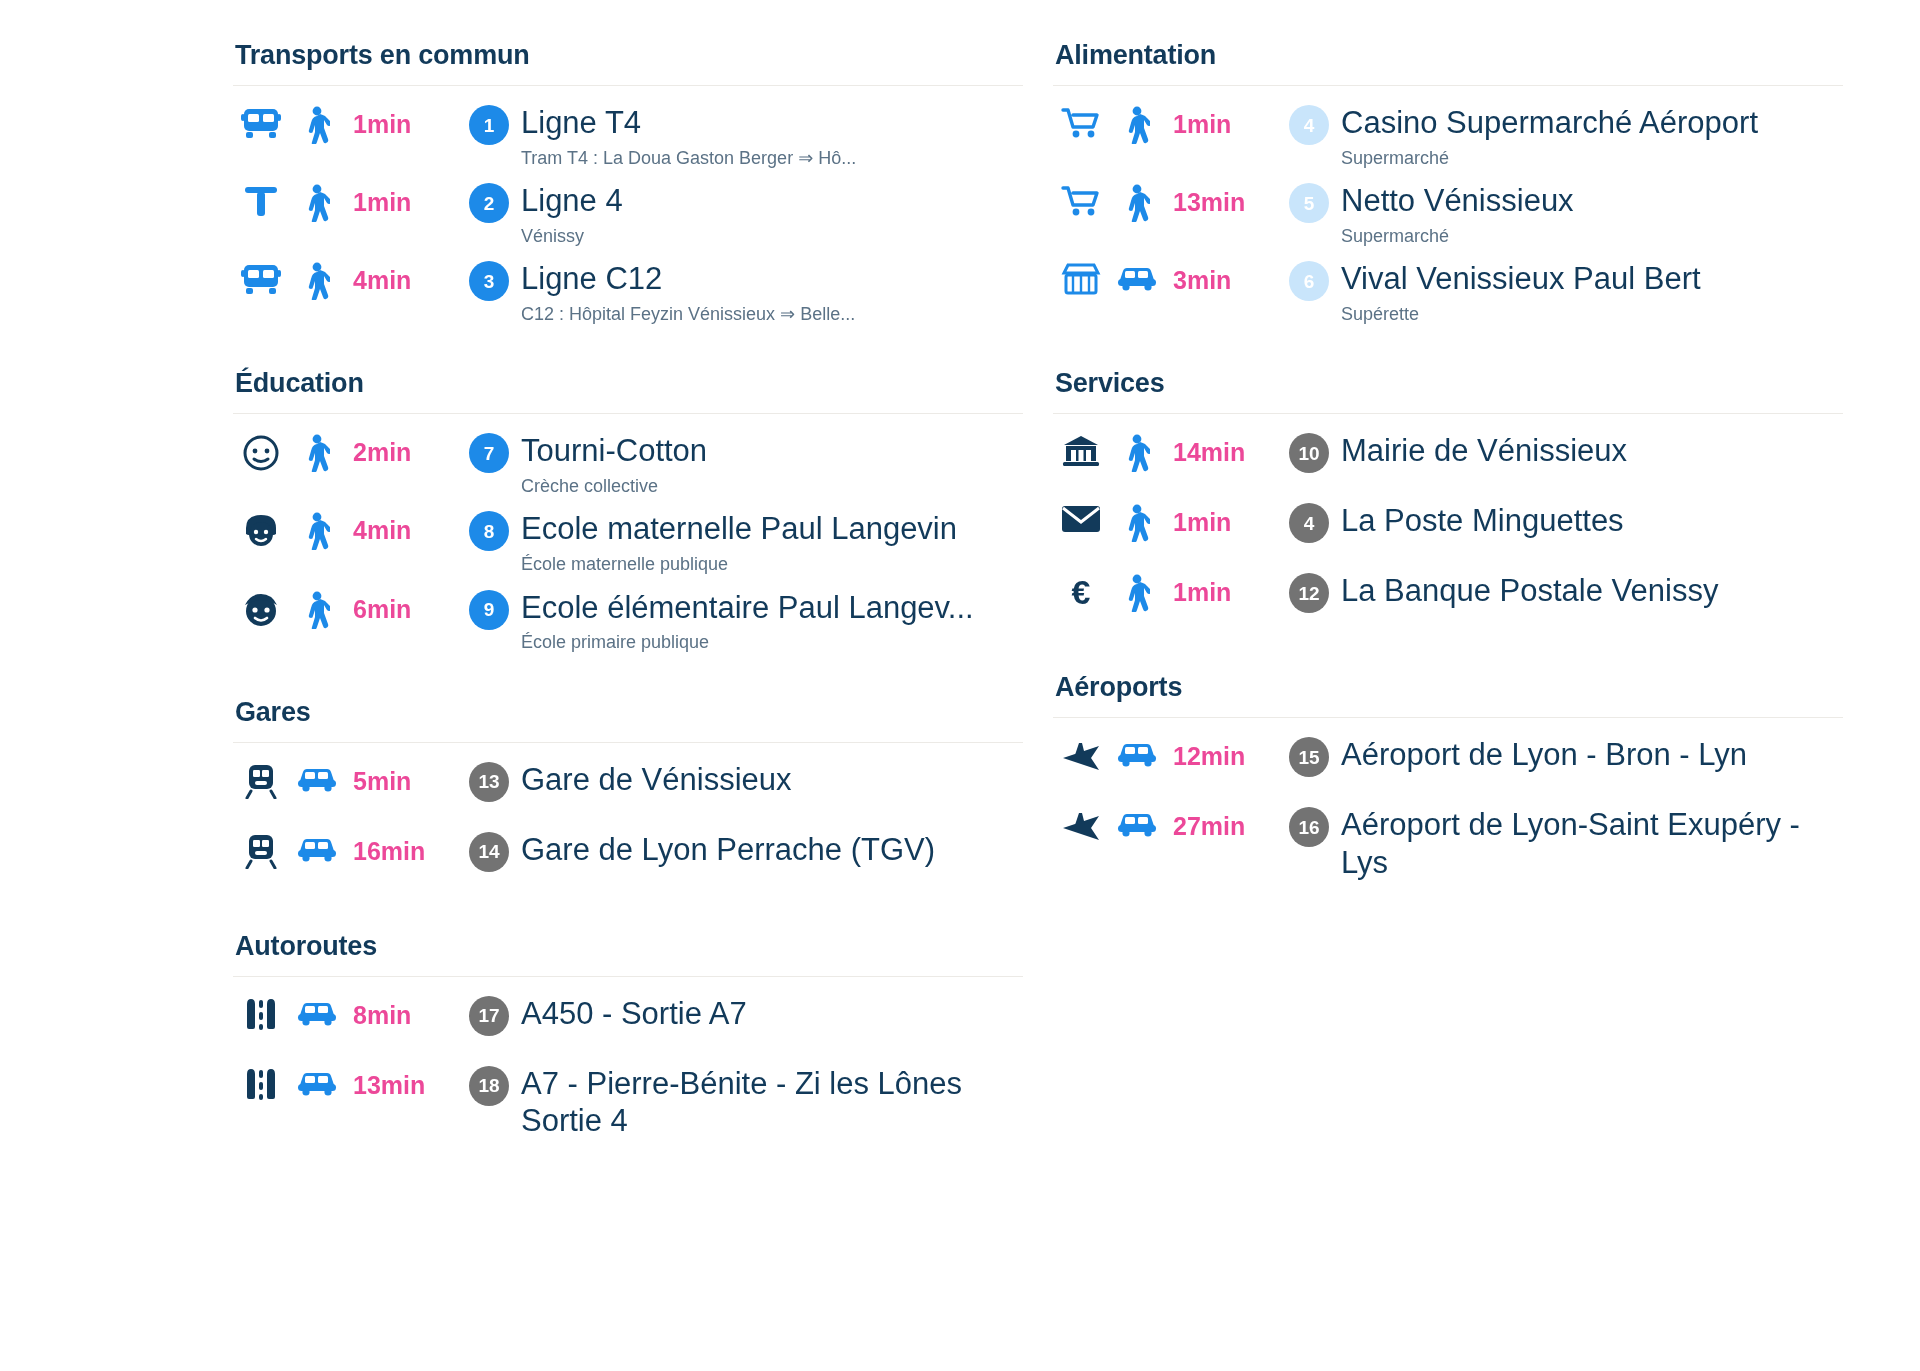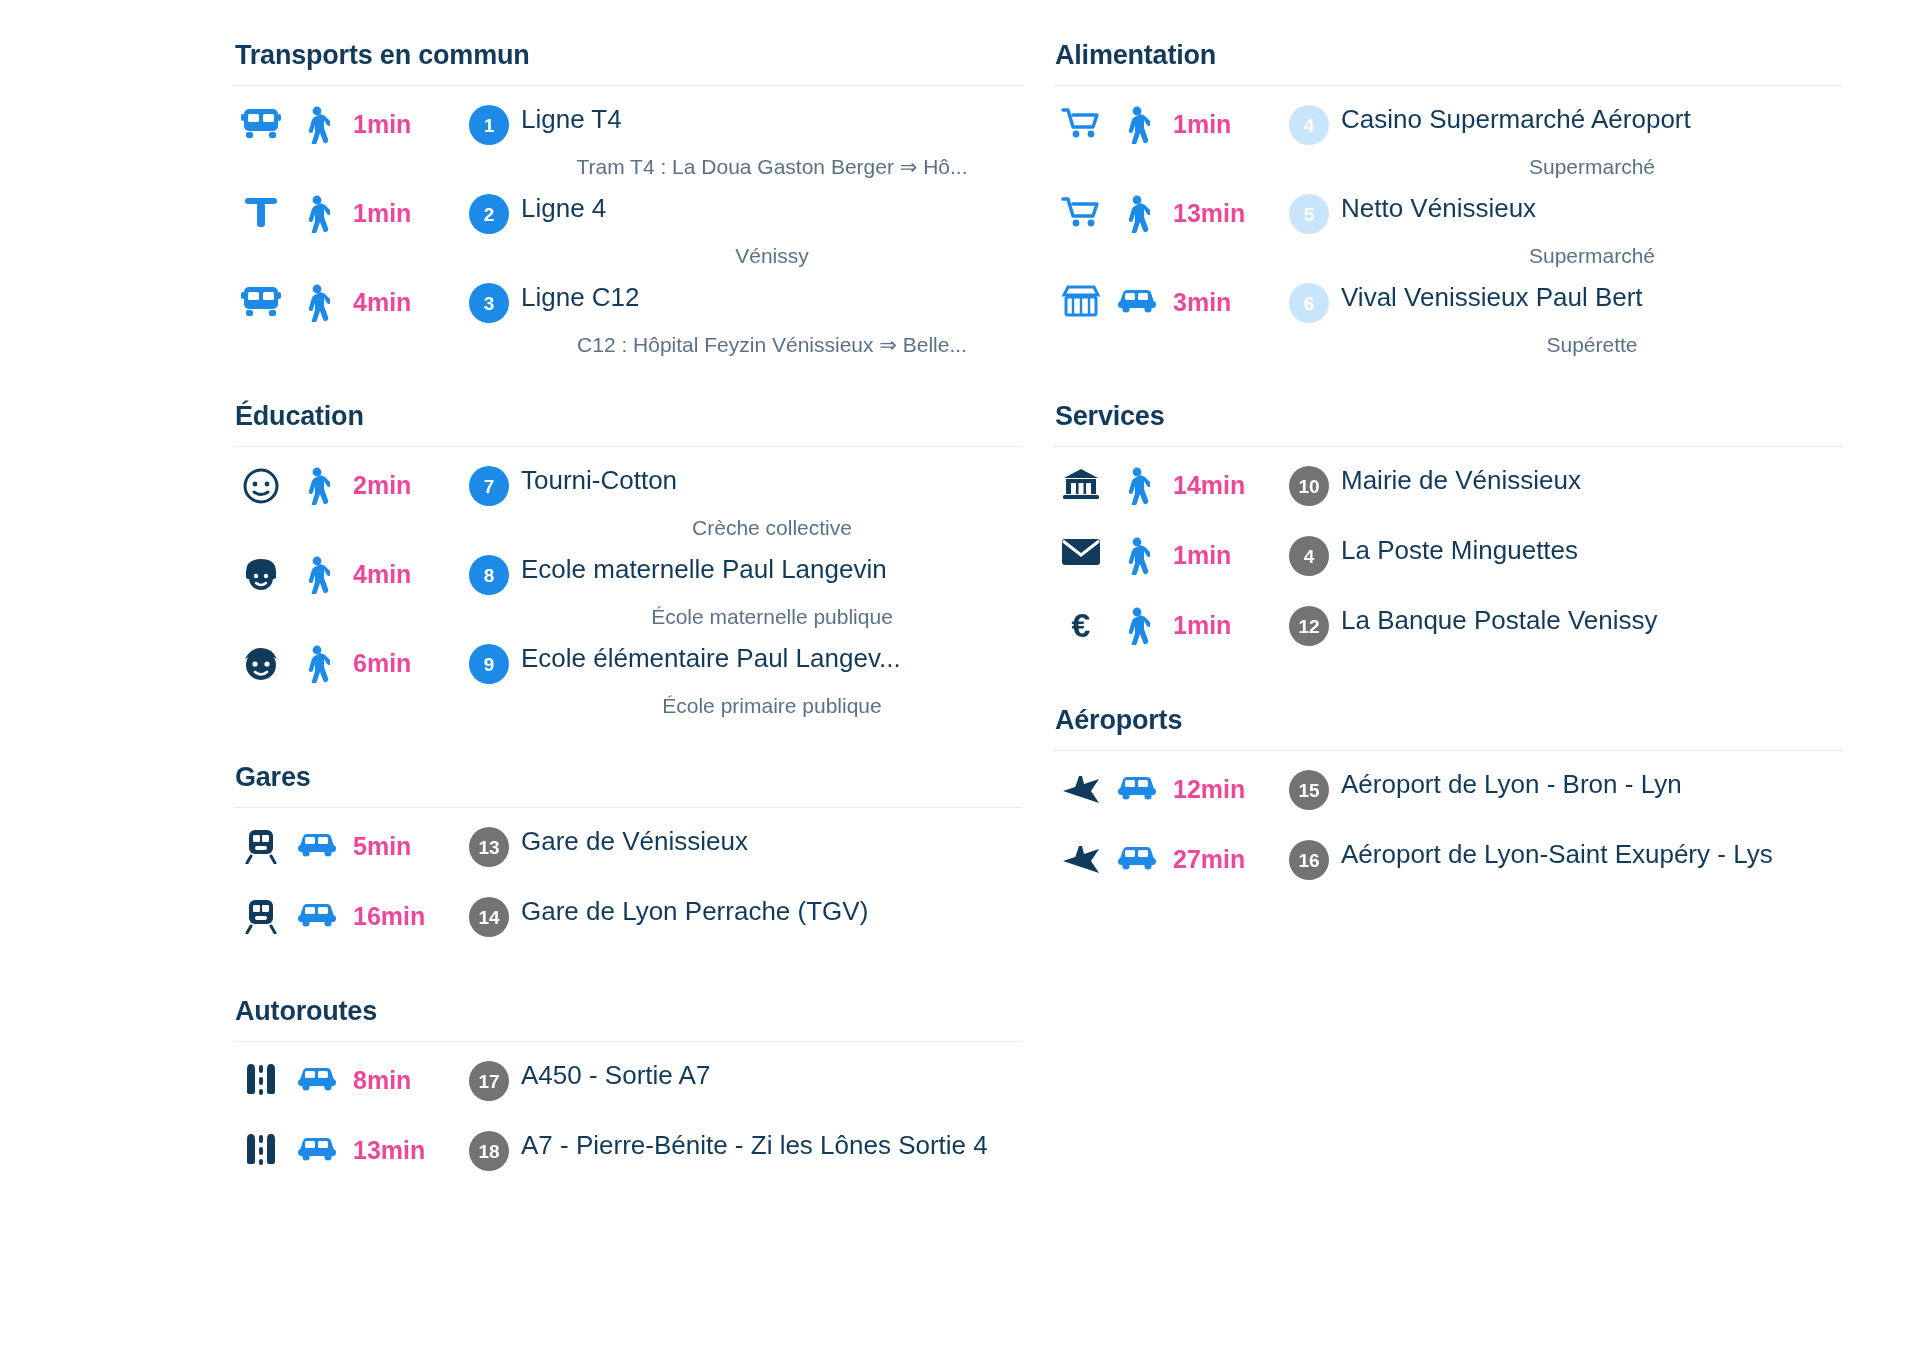--- a/index.html
+++ b/index.html
@@ -78,37 +78,36 @@
   }
   .b-blue span   { background: #1d8ae8; }
   .b-light span  { background: #c9e5fb; color: #ffffff; }
   .b-dark span   { background: #737373; }
   .labels {
     flex: 1 1 auto;
     padding-top: 2px;
     min-width: 0;
   }
   .label-main {
-    font-size: 26px;
+    font-size: 31px;
     color: #123a5a;
     line-height: 1.22;
     white-space: nowrap;
     overflow: hidden;
     text-overflow: ellipsis;
   }
   .labels.wrap .label-main { white-space: normal; }
   .label-sub {
-    font-size: 21px;
+    font-size: 18px;
     color: #5b7286;
     line-height: 1.35;
-    margin-top: 17px;
+    margin-top: 4px;
     white-space: nowrap;
     overflow: hidden;
     text-overflow: ellipsis;
-    text-align: center;
   }
   .icon-cat svg, .icon-mode svg { display: block; }
 </style>
 </head>
 <body>
 
 <div class="page">
   <div class="col left">
       <div class="section">
         <div class="section-title">Transports en commun</div>

